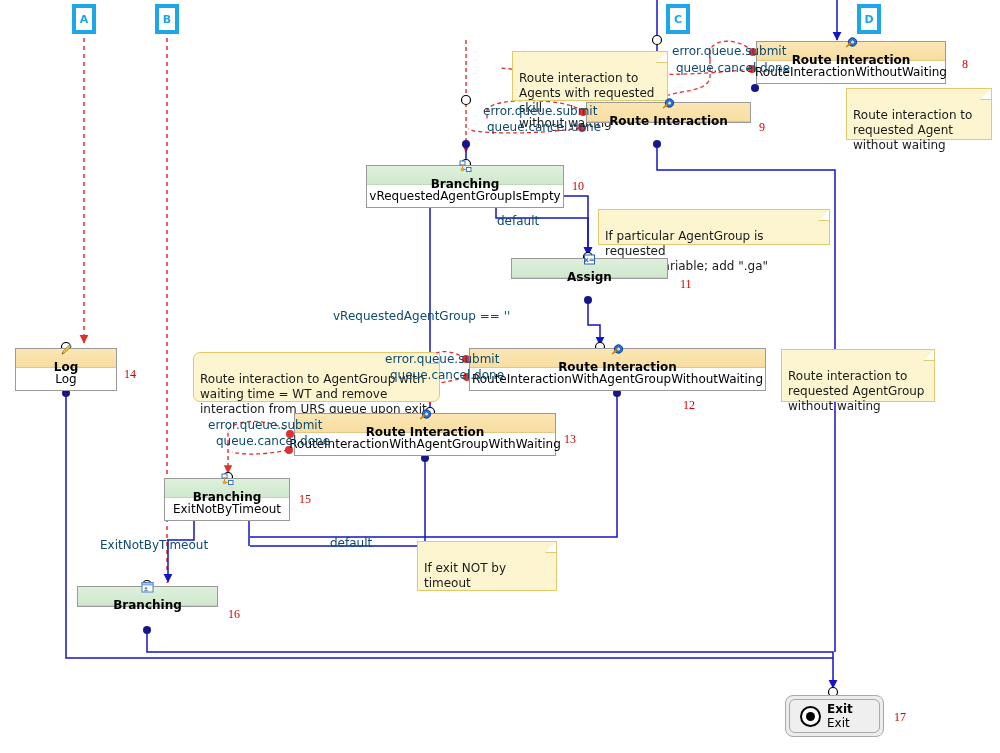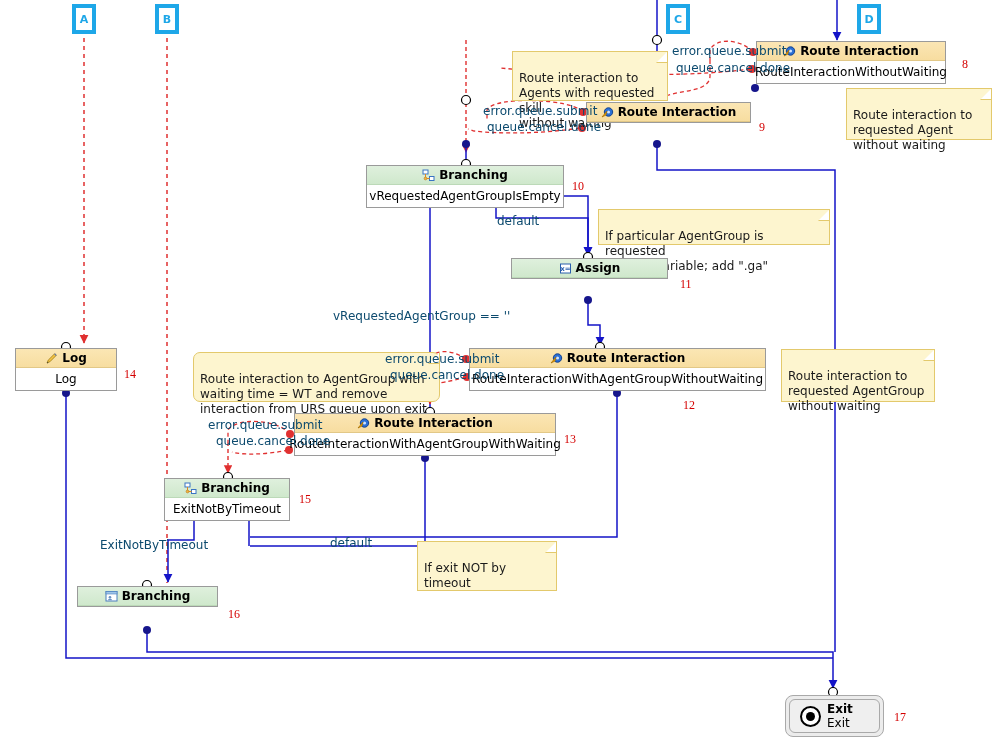--- a/index.html
+++ b/index.html
@@ -40,20 +40,21 @@
     background: #ffffff;
     box-sizing: border-box;
   }
   .node .hdr {
     height: 19px;
     display: flex; align-items: center; justify-content: center;
     gap: 4px;
     font-weight: bold; font-size: 12px;
     border-bottom: 1px solid #cfcfcf;
     box-sizing: border-box;
+    flex-direction: column;
   }
   .node .body {
     display: flex; align-items: center; justify-content: center;
     font-size: 12px;
     height: 22px;
     box-sizing: border-box;
     white-space: nowrap;
   }
   .node.amber .hdr {
     background: linear-gradient(to bottom,#fbe6b4,#f7dda0);

